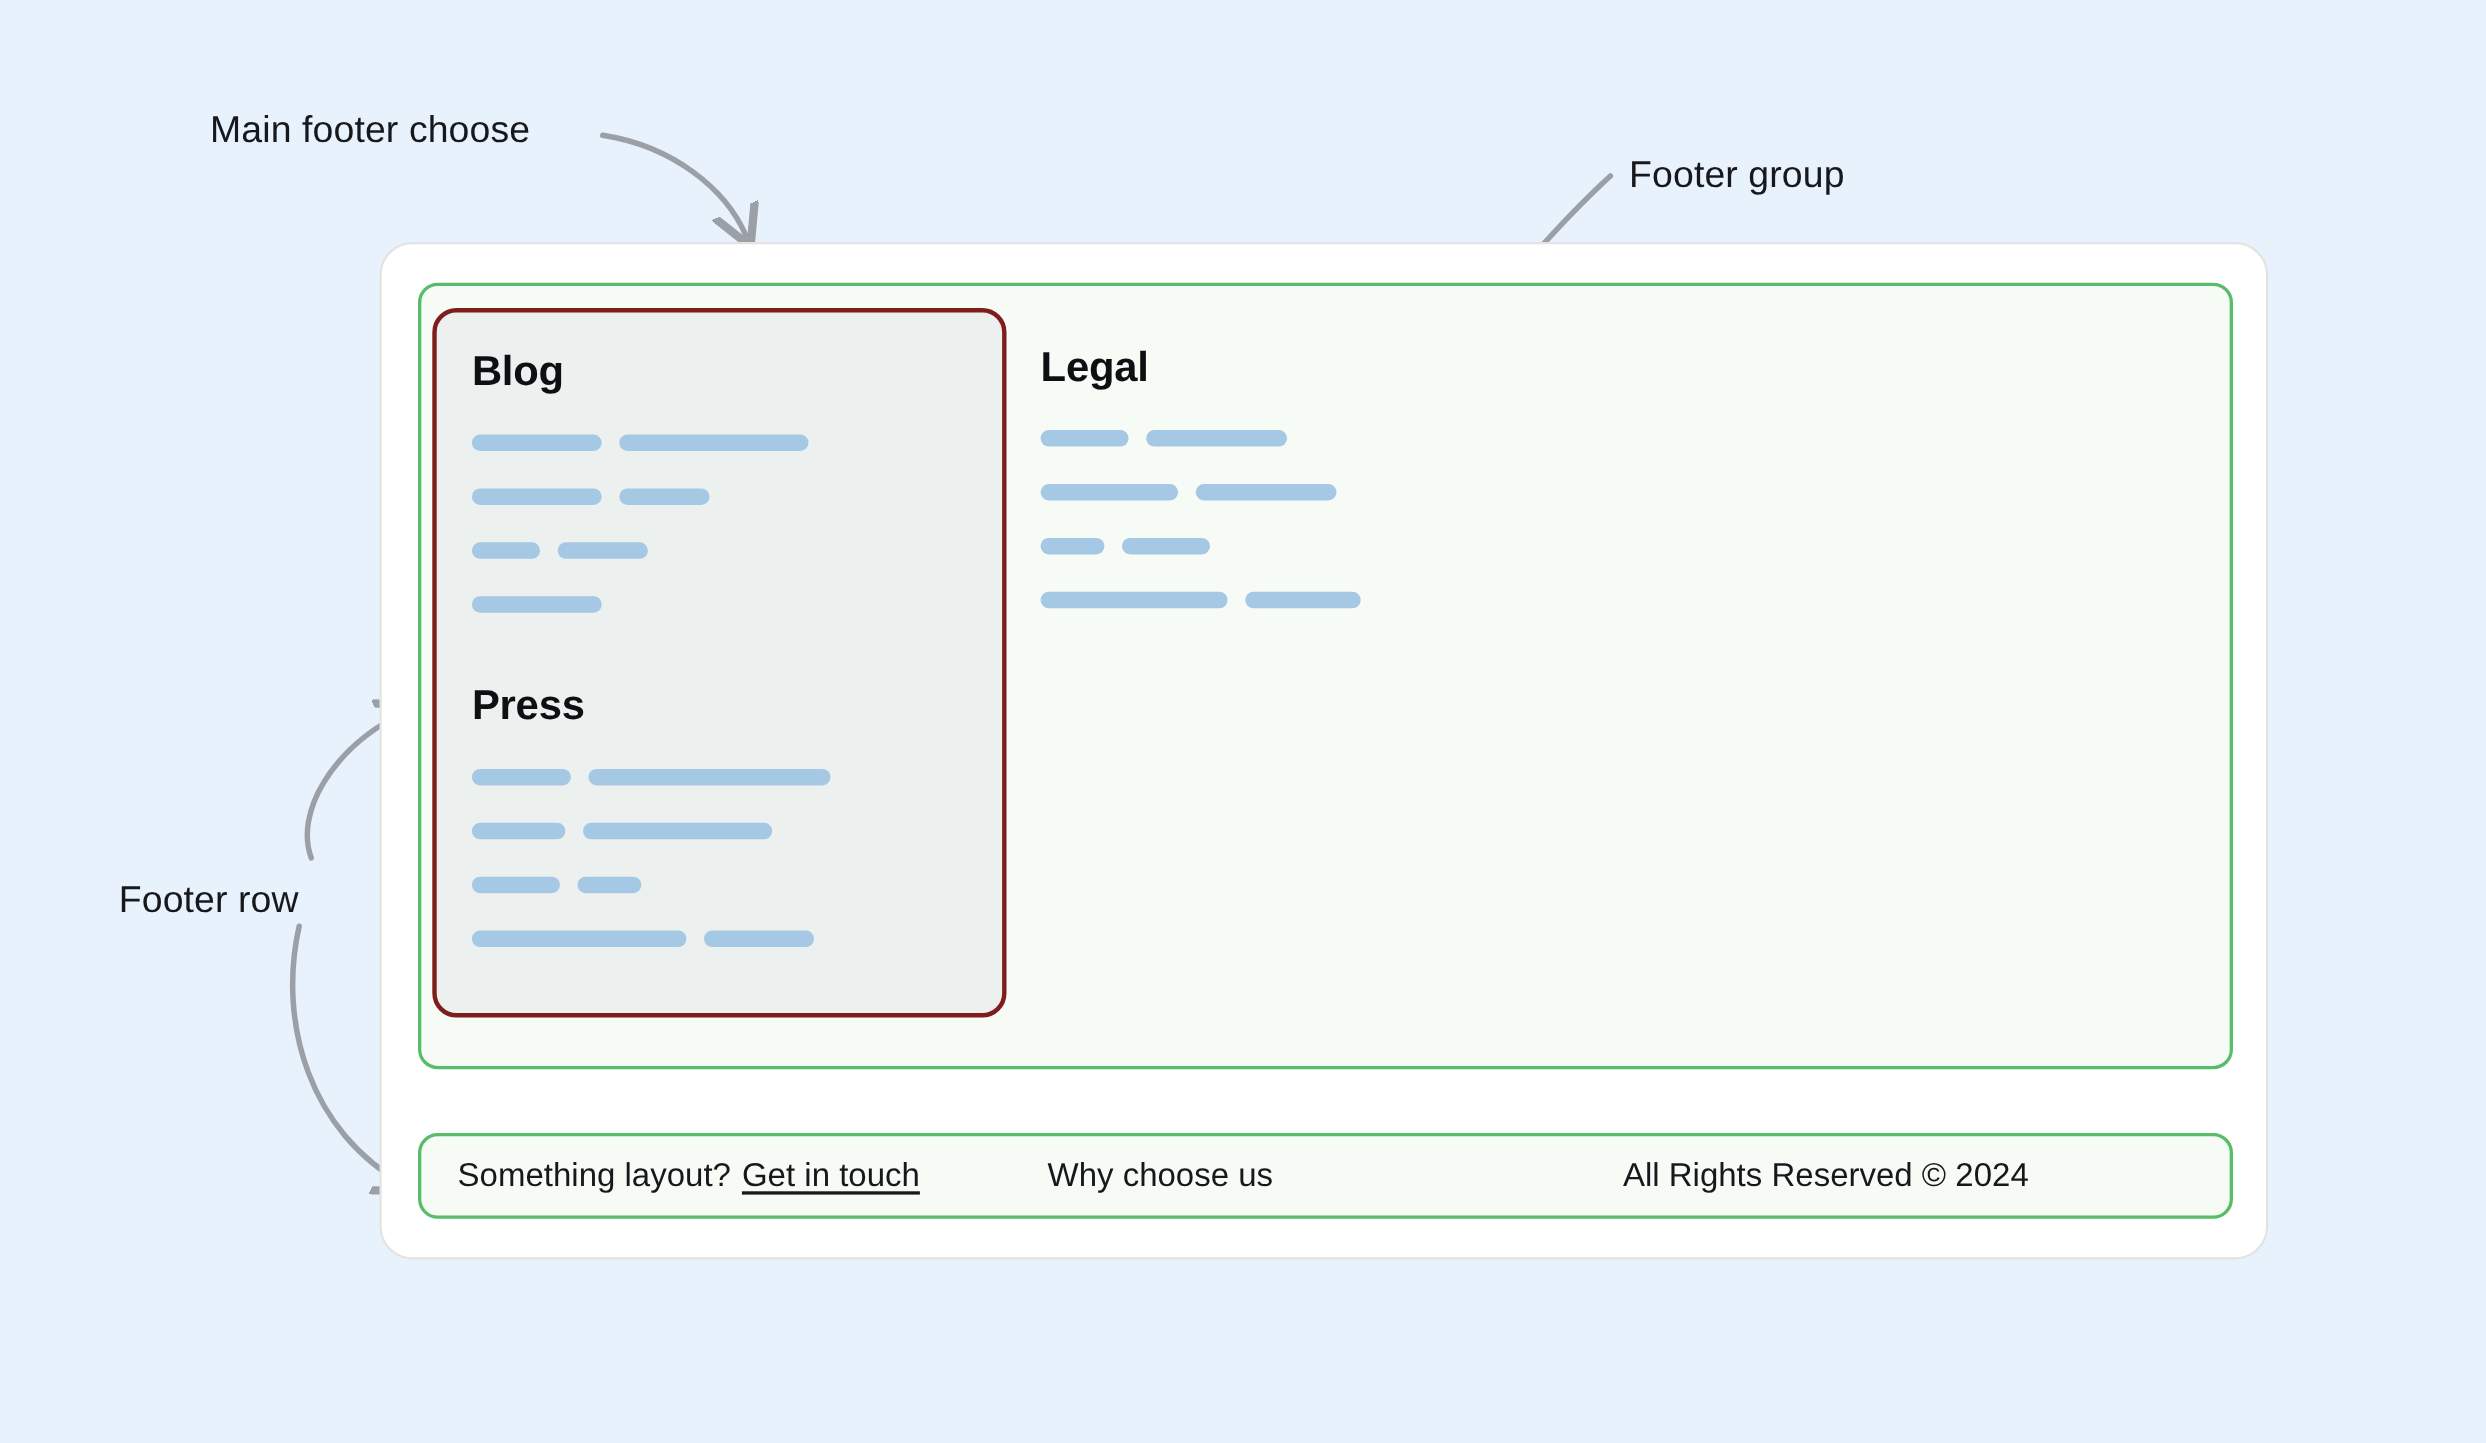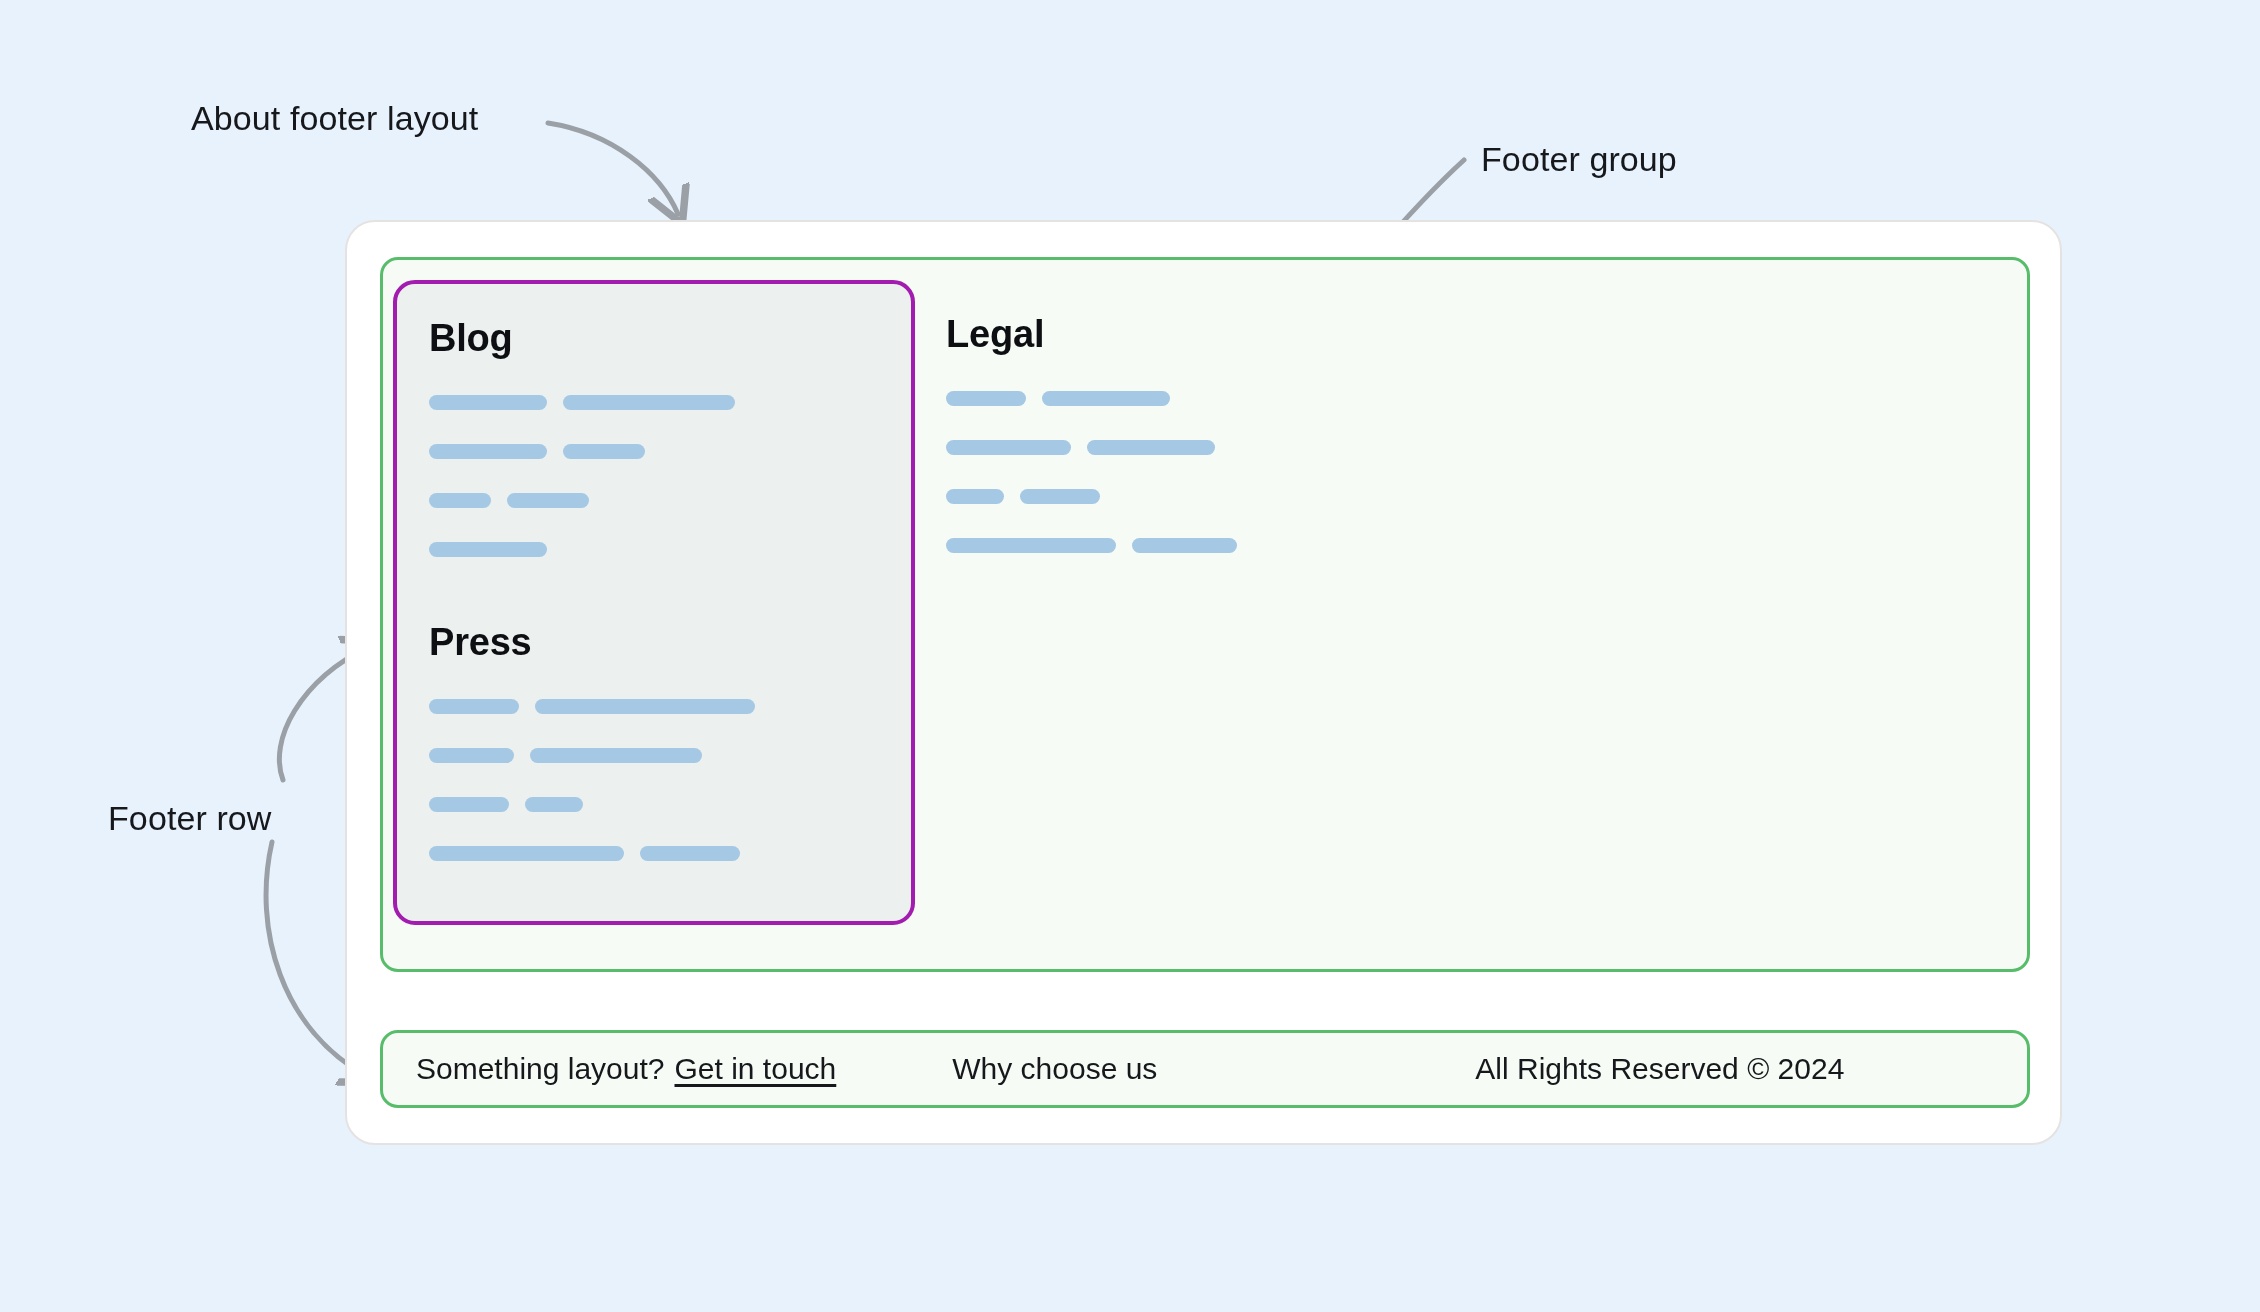--- a/index.html
+++ b/index.html
@@ -93,21 +93,21 @@
   .col-legal { width: 545px; padding: 55px 0 0 28px; }
 
   
   .footer-group {
     position: absolute;
     left: 10px;
     top: 20px;
     width: 522px;
     height: 645px;
     background: #ecf0ee;
-    border: 4px solid #a21caf;
+    border: 4px solid #7f1d1d;
     border-radius: 22px;
     box-sizing: border-box;
     padding: 35px 0 0 32px;
   }
 
   .col-heading {
     font-size: 38px;
     font-weight: 700;
     color: #0d0f12;
     letter-spacing: -0.2px;
@@ -150,21 +150,21 @@
     color: #16181c;
     margin-left: 10px;
     cursor: pointer;
   }
 </style>
 </head>
 <body>
 
 <div class="stage">
 
-  <div class="annot-label" id="label-main-footer-layout">About footer layout</div>
+  <div class="annot-label" id="label-main-footer-layout">Main footer choose</div>
 
   <div class="annot-label" id="label-footer-group">Footer group</div>
 
   <div class="annot-label" id="label-footer-row">Footer row</div>
 
   <svg class="annot-arrows" viewBox="0 0 2260 1312">
     <defs>
       <marker id="arrowhead" markerWidth="9" markerHeight="9" refX="5" refY="4.5" orient="auto" markerUnits="strokeWidth">
         <path d="M0,0.6 L7.2,4.5 L0,8.4" fill="none" stroke="#9aa0a6" stroke-width="1.5" stroke-linecap="round" stroke-linejoin="round"></path>
       </marker>

